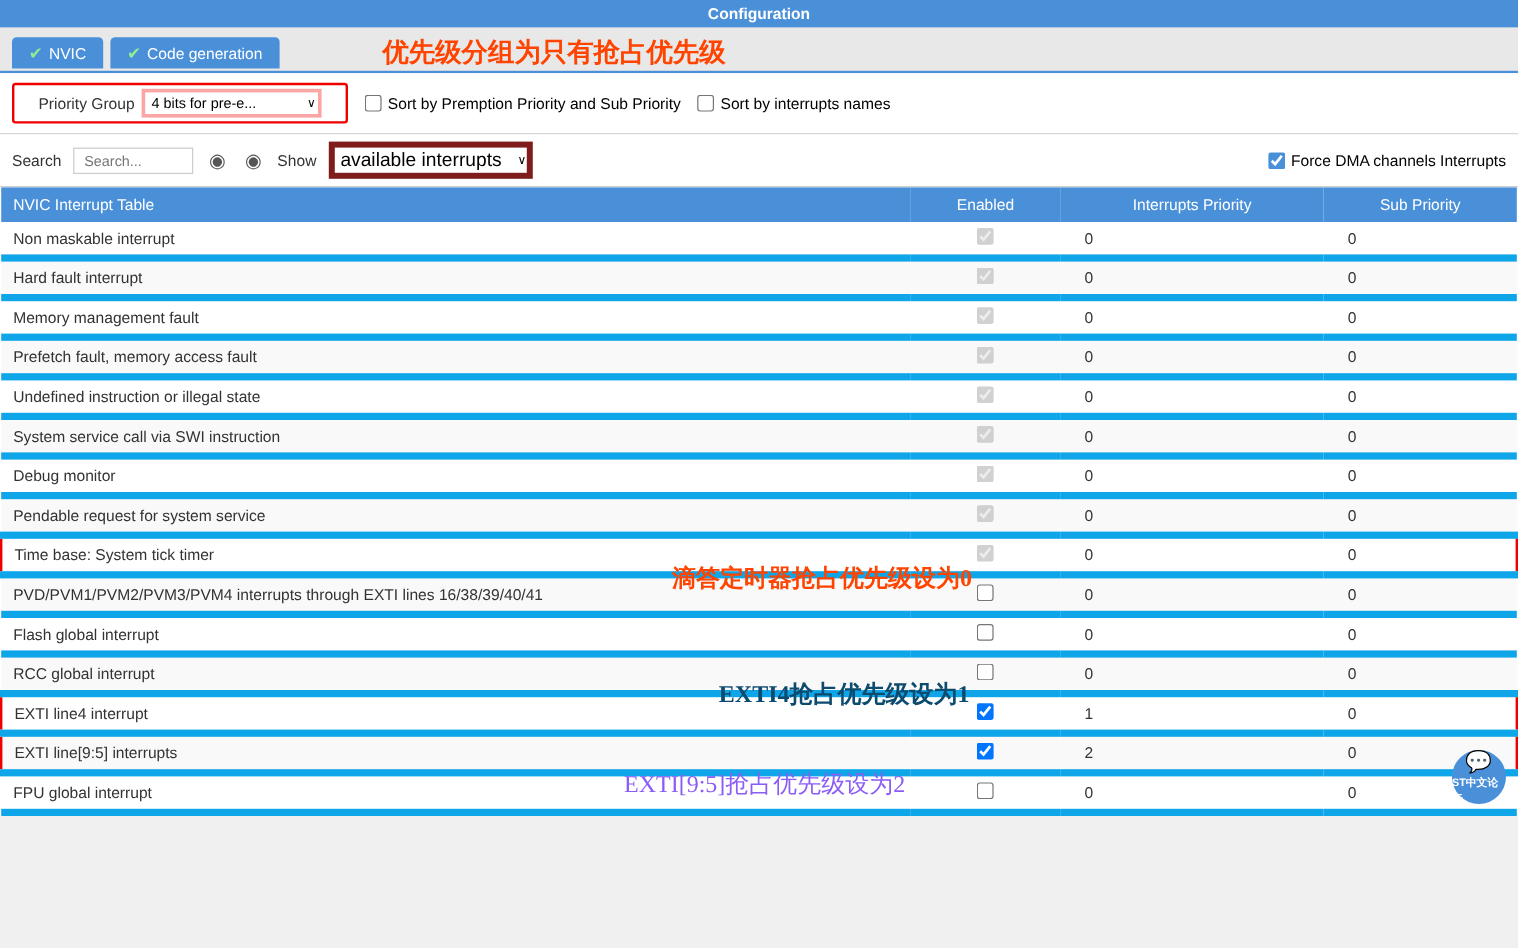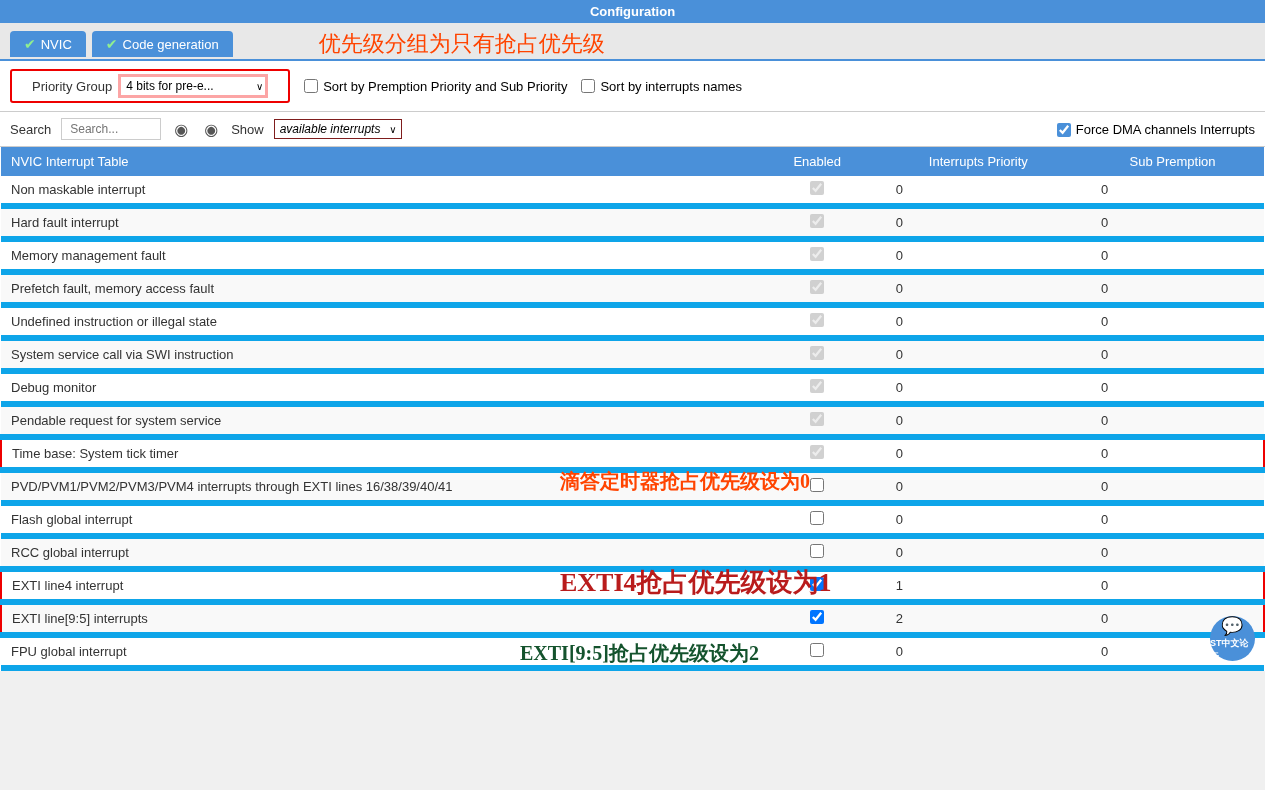--- a/index.html
+++ b/index.html
@@ -43,21 +43,21 @@
     }
 
     .tab .check-icon {
       color: #90ee90;
       font-size: 14px;
     }
 
     .annotation-title {
       color: #ff4400;
       font-size: 22px;
-      font-weight: normal;
+      font-weight: bold;
       margin-left: 80px;
       font-family: "SimSun", "宋体", serif;
     }
 
     .toolbar {
       padding: 8px 10px;
       background: white;
       border-bottom: 1px solid #ccc;
       display: flex;
       align-items: center;
@@ -148,28 +148,27 @@
       color: #555;
       padding: 0 3px;
     }
 
     .show-label {
       font-size: 13px;
       color: #333;
     }
 
     .show-select {
-      border: 1px solid #7f1d1d;
+      border: 5px solid #7f1d1d;
       padding: 2px 20px 2px 5px;
-      font-size: 12px;
+      font-size: 16px;
       background: white;
       appearance: none;
       -webkit-appearance: none;
       cursor: pointer;
-      font-style: italic;
     }
 
     .force-dma-label {
       display: flex;
       align-items: flex-end;
       gap: 5px;
       font-size: 13px;
       cursor: pointer;
       margin-left: auto;
     }
@@ -256,32 +255,33 @@
       position: absolute;
       color: #ff4400;
       font-size: 20px;
       font-weight: bold;
       font-family: "SimSun", "宋体", serif;
       pointer-events: none;
     }
 
     .annotation-exti4 {
       position: absolute;
-      color: #b91c1c;
-      font-size: 26px;
+      color: #0c4a6e;
+      font-size: 20px;
       font-weight: bold;
       font-family: "SimSun", "宋体", serif;
       pointer-events: none;
+      margin-left: 39px;
     }
 
     .annotation-exti95 {
       position: absolute;
-      color: #14532d;
+      color: #8b5cf6;
       font-size: 20px;
-      font-weight: bold;
+      font-weight: normal;
       font-family: "SimSun", "宋体", serif;
       pointer-events: none;
     }
 
     .forum-badge {
       position: absolute;
       bottom: 10px;
       right: 10px;
       background: #4a90d9;
       color: white;
@@ -367,21 +367,21 @@
           <th style="width:60%">
             <span>NVIC Interrupt Table</span>
           </th>
           <th>
             <span>Enabled</span>
           </th>
           <th>
             <span>Interrupts Priority</span>
           </th>
           <th>
-            <span>Sub Premption</span>
+            <span>Sub Priority</span>
           </th>
         </tr>
       </thead>
       <tbody id="table-body">
 
       <tr>
             <td>Non maskable interrupt</td>
             <td><input type="checkbox" class="row-checkbox" disabled="" checked="" style=""></td>
             <td>0</td>
             <td>0</td>

